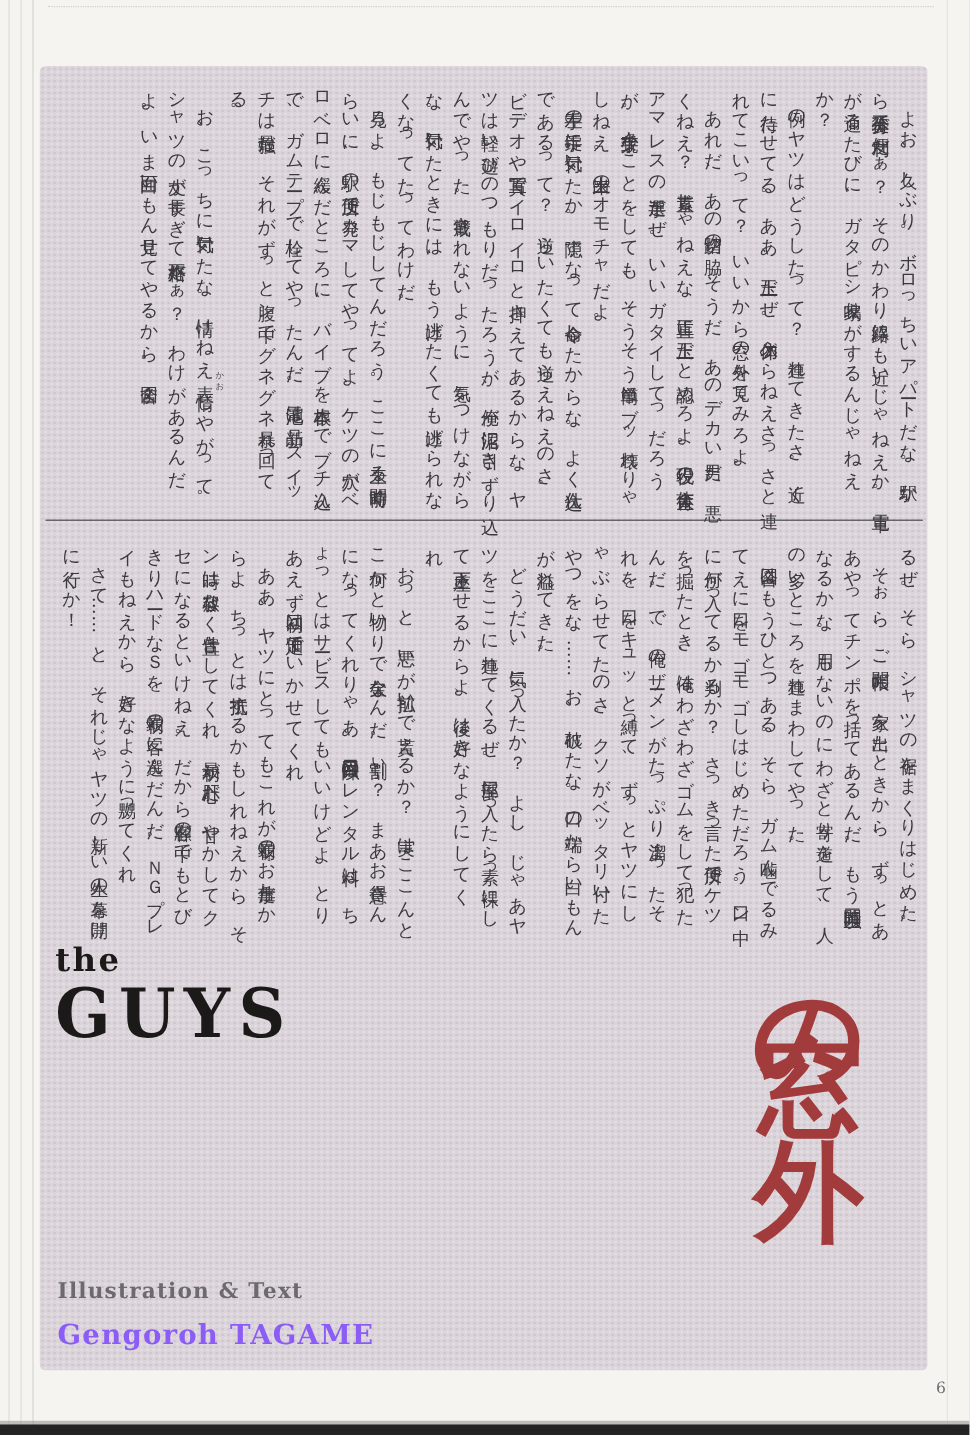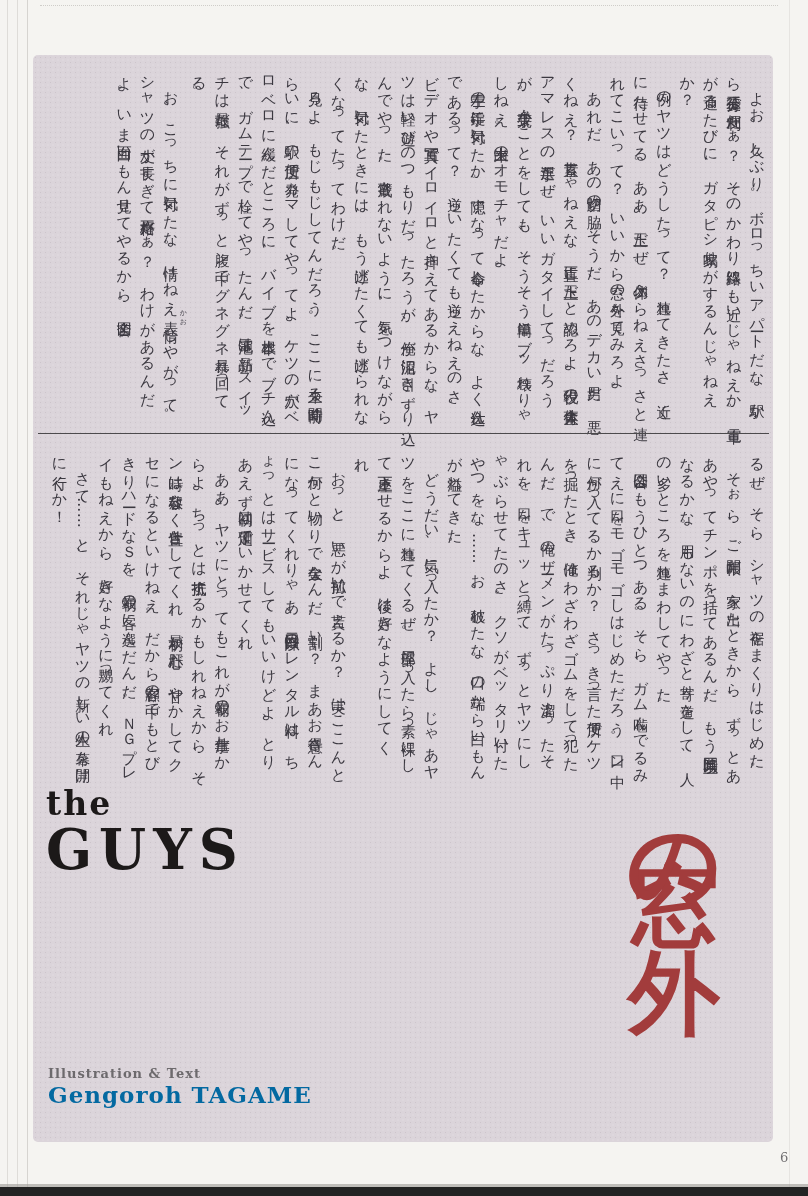--- a/index.html
+++ b/index.html
@@ -53,28 +53,28 @@
   .story-title {
     position: absolute; left: 628px; top: 778px; height: 290px;
     writing-mode: vertical-rl; text-orientation: upright;
     font-family: "DejaVu Sans", "Liberation Sans", sans-serif;
     font-weight: bold; font-size: 92px; line-height: 1.0;
     color: #a23c3c; letter-spacing: -4px;
   }
 
   
   .logo { position: absolute; left: 46px; top: 788px; color: #1c1919; font-family: "DejaVu Serif", "Liberation Serif", serif; }
-  .logo .l1 { font-size: 33px; font-weight: bold; letter-spacing: 2px; line-height: .95; }
+  .logo .l1 { font-size: 27px; font-weight: bold; letter-spacing: 2px; line-height: .95; }
   .logo .l2 { font-size: 28px; font-weight: bold; letter-spacing: 1px; line-height: 1.0; }
   .logo .l3 { font-size: 54px; font-weight: bold; letter-spacing: 7px; line-height: 1.0; margin-top: 2px; transform: scaleY(1.05); transform-origin: left top; }
 
   
   .credit { position: absolute; left: 48px; top: 1066px; font-family: "DejaVu Serif", "Liberation Serif", serif; }
-  .credit .role { font-size: 13px; font-weight: bold; color: #6d6a6d; letter-spacing: 1px; }
-  .credit .name { font-size: 23px; font-weight: bold; color: #0369a1; letter-spacing: 1px; margin-top: 0px; }
+  .credit .role { font-size: 18px; font-weight: bold; color: #6d6a6d; letter-spacing: 1px; }
+  .credit .name { font-size: 23px; font-weight: bold; color: #8b5cf6; letter-spacing: 1px; margin-top: 12px; }
 
   .page-number { position: absolute; left: 780px; top: 1150px; font-size: 13px; color: #6f6d6f; font-family: "DejaVu Serif", serif; }
 </style>
 </head>
 <body>
 
 <div class="scan">
   <div class="edge-line e1"></div>
   <div class="edge-line e2"></div>
   <div class="edge-line e3"></div>

